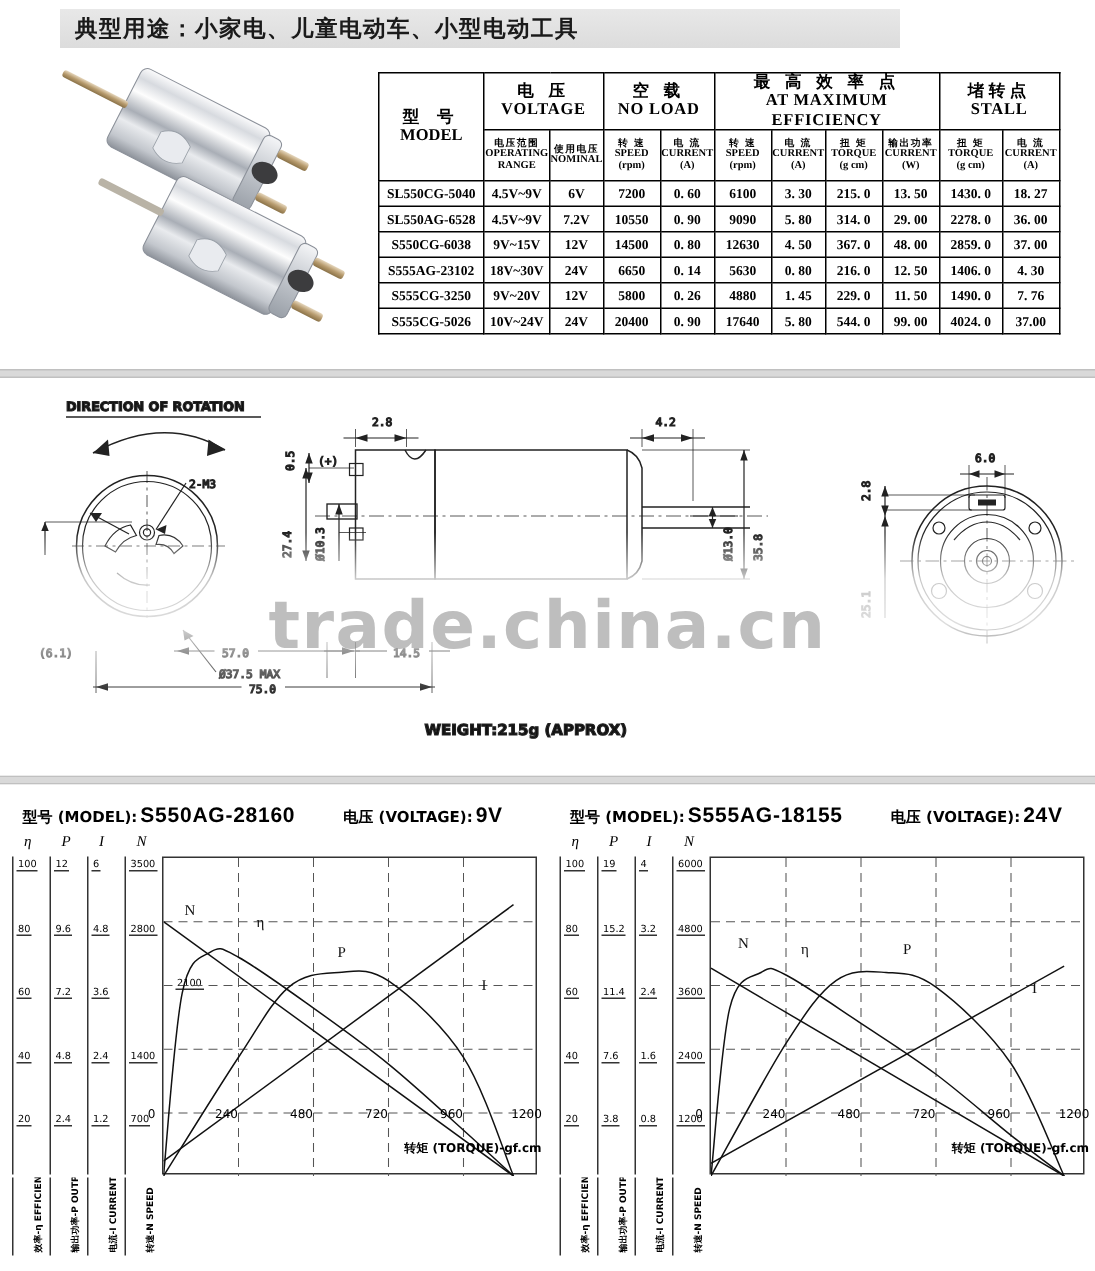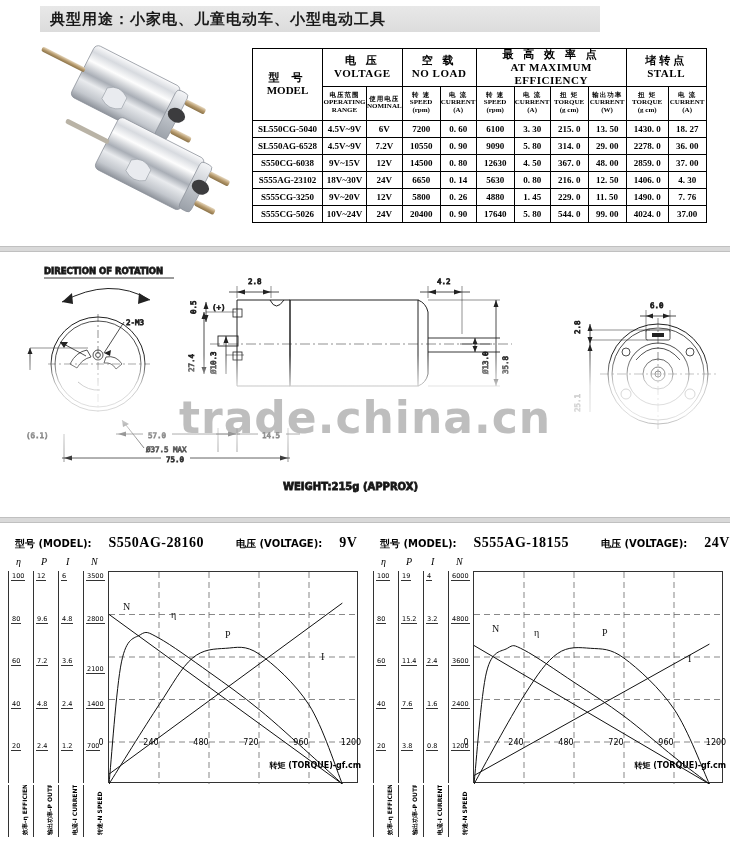--- a/index.html
+++ b/index.html
@@ -75,21 +75,21 @@
   #mid-svg { position:absolute; left:0; top:0; }
 
   
   #bottom-section { position:relative; width:730px; height:330px; background:#fff; }
   .chart-block { position:absolute; top:0; width:365px; height:330px; }
   .chart-head {
     position:absolute; left:15px; top:12px; width:350px;
     display:flex; align-items:baseline;
   }
   .chart-head .lbl { font-family:"DejaVu Sans", sans-serif; font-weight:bold; font-size:10px; }
-  .chart-head .val { font-family:Liberation Serif, serif; font-weight:bold; font-size:14px; letter-spacing:.5px; margin-left:17px;}
+  .chart-head .val { font-family:Liberation Sans, sans-serif; font-weight:bold; font-size:14px; letter-spacing:.5px; margin-left:2px;}
   .chart-head .gap { width:32px; }
   .sym-row { position:absolute; top:33px; left:8px; width:110px; height:13px; }
   .sym-row span { position:absolute; font-family:"Liberation Serif", serif; font-size:10px; font-style:italic; }
   .axis-box { position:absolute; left:8px; top:48px; width:350px; height:212px; }
   .axis-cols { position:absolute; left:0; top:0; width:100px; height:212px; }
   .axis-col { position:absolute; top:0; width:25px; height:212px; border-left:1px solid #333; }
   .tickv { position:absolute; font-family:"DejaVu Sans", sans-serif; font-size:6.5px; left:2px; }
   .tickv u { text-decoration:none; border-bottom:1px solid #333; padding:0 1px; }
   .plot { position:absolute; left:100px; top:0; width:250px; height:212px; border:1px solid #333; border-left:1px solid #333; }
   .xticks { position:absolute; left:100px; top:215px; width:252px; height:12px; }
@@ -536,21 +536,21 @@
           <div class="axis-col" style="left: 50px;">
             <div class="tickv" style="top: 1px;"><u>6</u></div>
             <div class="tickv" style="top: 43.5px;"><u>4.8</u></div>
             <div class="tickv" style="top: 86px;"><u>3.6</u></div>
             <div class="tickv" style="top: 128.5px;"><u>2.4</u></div>
             <div class="tickv" style="top: 171px;"><u>1.2</u></div>
           </div>
           <div class="axis-col" style="left: 75px; padding-left: 34px;">
             <div class="tickv" style="top: 1px;"><u>3500</u></div>
             <div class="tickv" style="top: 43.5px;"><u>2800</u></div>
-            <div class="tickv" style="top: 94px;"><u>2100</u></div>
+            <div class="tickv" style="top: 80px; margin-left: 31px;"><u>2100</u></div>
             <div class="tickv" style="top: 128.5px;"><u>1400</u></div>
             <div class="tickv" style="top: 171px;"><u>700</u></div>
           </div>
         </div>
         <div class="plot"><svg width="250" height="212" viewBox="0 0 250 212">
             <line x1="50" x2="50" y1="0" y2="212" stroke="#555" stroke-width="0.7" stroke-dasharray="6 4"></line>
             <line x1="100" x2="100" y1="0" y2="212" stroke="#555" stroke-width="0.7" stroke-dasharray="6 4"></line>
             <line x1="150" x2="150" y1="0" y2="212" stroke="#555" stroke-width="0.7" stroke-dasharray="6 4"></line>
             <line x1="200" x2="200" y1="0" y2="212" stroke="#555" stroke-width="0.7" stroke-dasharray="6 4"></line>
             <line y1="42.5" y2="42.5" x1="0" x2="250" stroke="#555" stroke-width="0.7" stroke-dasharray="6 4"></line>

